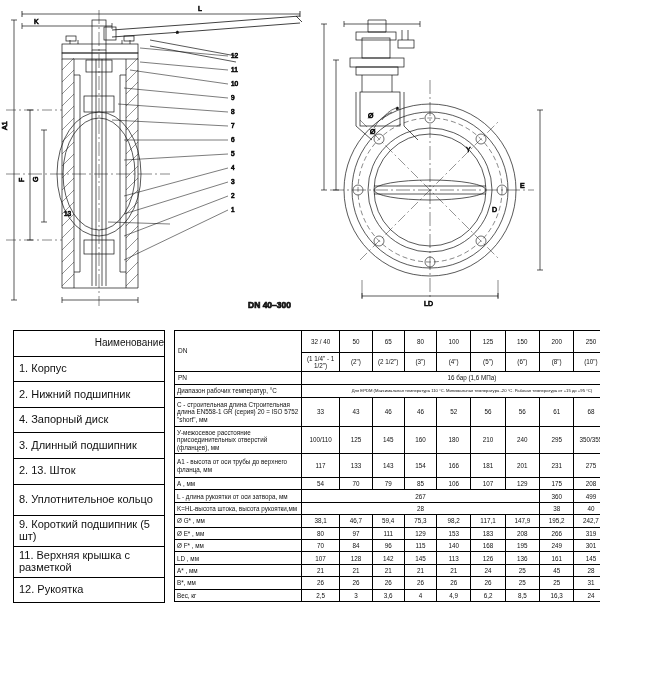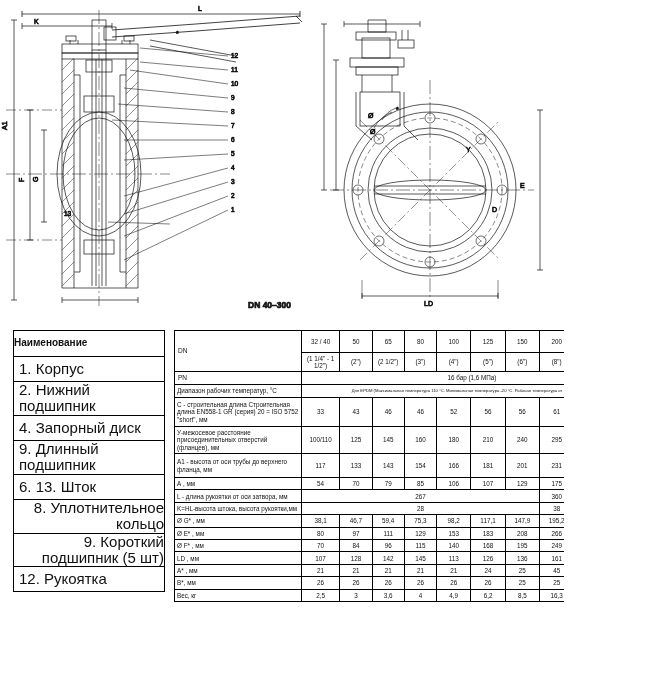--- a/index.html
+++ b/index.html
@@ -1,35 +1,35 @@
 <!DOCTYPE html>
 <html><head>
 <meta charset="utf-8">
 <style>
   html,body{margin:0;padding:0;background:#ffffff;}
   body{width:656px;height:700px;font-family:"Liberation Sans",sans-serif;color:#111;}
-  #page{position:relative;width:564px;height:700px;overflow:hidden;}
+  #page{position:relative;width:564px;height:700px;overflow:hidden;padding-left:36px;}
 
   
   .draw{position:absolute;left:0;top:0;width:656px;height:320px;}
   .draw svg{display:block;}
   .dimlabel{font-family:"Liberation Sans",sans-serif;font-size:7px;fill:#111;}
   .calloutnum{font-family:"Liberation Sans",sans-serif;font-size:6.5px;fill:#111;}
   .dncap{font-family:"Liberation Sans",sans-serif;font-size:8.5px;fill:#111;font-weight:bold;}
 
   
   .tables{position:absolute;left:0;top:322px;width:656px;}
   table{border-collapse:collapse;}
   td,th{border:1px solid #000;padding:0;}
 
   
   #parts{position:absolute;left:13px;top:8px;width:152px;}
-  #parts td{height:24.6px;padding-left:5px;font-size:15px;vertical-align:middle;line-height:1.08;}
-  #parts td.head{text-align:left;font-weight:bold;font-size:10px;padding-left:0;}
-  #parts td.tall{height:30px;text-align:right;}
+  #parts td{height:24.6px;padding-left:5px;font-size:11px;vertical-align:middle;line-height:1.08;}
+  #parts td.head{text-align:right;font-weight:normal;font-size:10px;padding-left:0;}
+  #parts td.tall{height:30px;}
 
   
   #spec{position:absolute;left:174px;top:8px;width:469px;}
   #spec td{font-size:6.3px;text-align:center;vertical-align:middle;line-height:1.12;}
   #spec td.lab{text-align:left;padding-left:2px;font-size:6.3px;}
   #spec td.tiny{font-size:4.2px;}
   #spec .r1 td{height:21px;}
   #spec .r2 td{height:18px;}
   #spec .r3 td{height:12px;}
   #spec .r4 td{height:28px;}
@@ -224,30 +224,33 @@
         <tr>
             <td>1. Корпус</td>
           </tr>
         <tr>
             <td>2. Нижний подшипник</td>
           </tr>
         <tr>
             <td>4. Запорный диск</td>
           </tr>
         <tr>
-            <td>9. Длинный подшипник</td>
-          </tr>
-        <tr>
-            <td>6. 13. Шток</td>
+            <td>3. Длинный подшипник</td>
+          </tr>
+        <tr>
+            <td>2. 13. Шток</td>
           </tr>
         <tr>
             <td class="tall">8. Уплотнительное кольцо</td>
           </tr>
         <tr>
             <td class="tall">9. Короткий подшипник (5 шт)</td>
+          </tr>
+        <tr>
+            <td class="tall">11. Верхняя крышка с разметкой</td>
           </tr>
         <tr>
             <td>12. Рукоятка</td>
           </tr>
       </tbody>
     </table>
 
     <table id="spec">
       <tbody>
 

